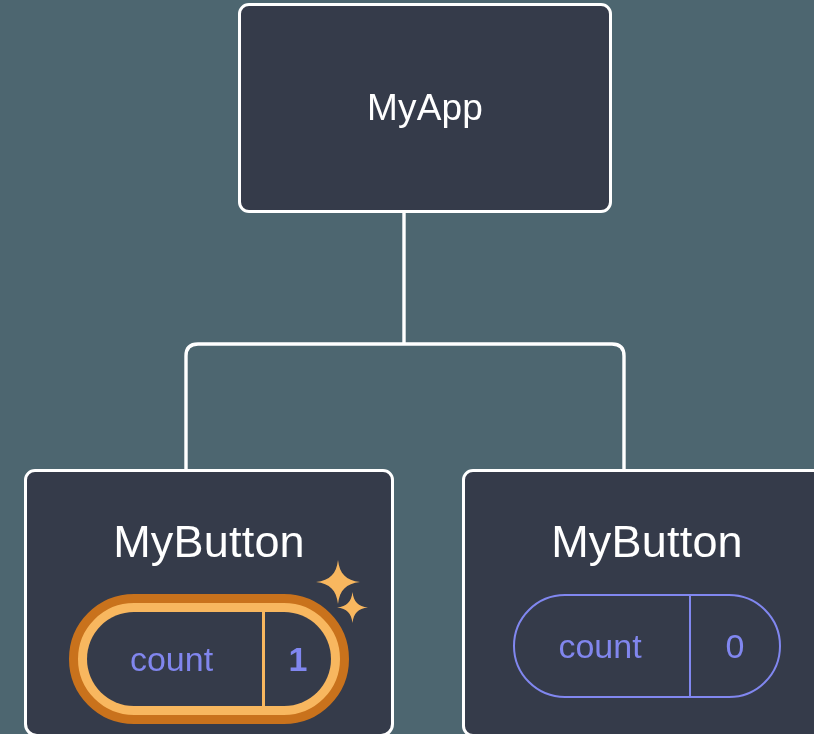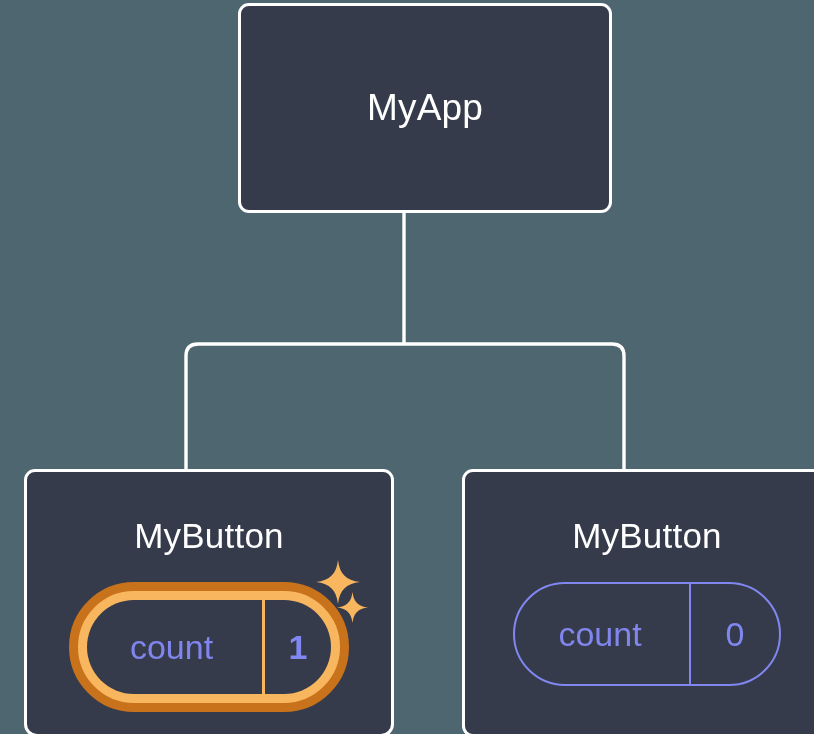--- a/index.html
+++ b/index.html
@@ -65,21 +65,21 @@
     border-bottom-left-radius: 13px;
     border-bottom-right-radius: 13px;
   }
   #node-child-1 {
     left: 441px;
     top: 469px;
     width: 370px;
     height: 268px;
   }
   .node-child .node-title {
-    font-size: 35px;
+    font-size: 45px;
     margin-top: 44px;
   }
 
   
   .state-pill-wrap {
     position: relative;
     margin-top: 26px;
     display: flex;
     align-items: flex-end;
     justify-content: center;

